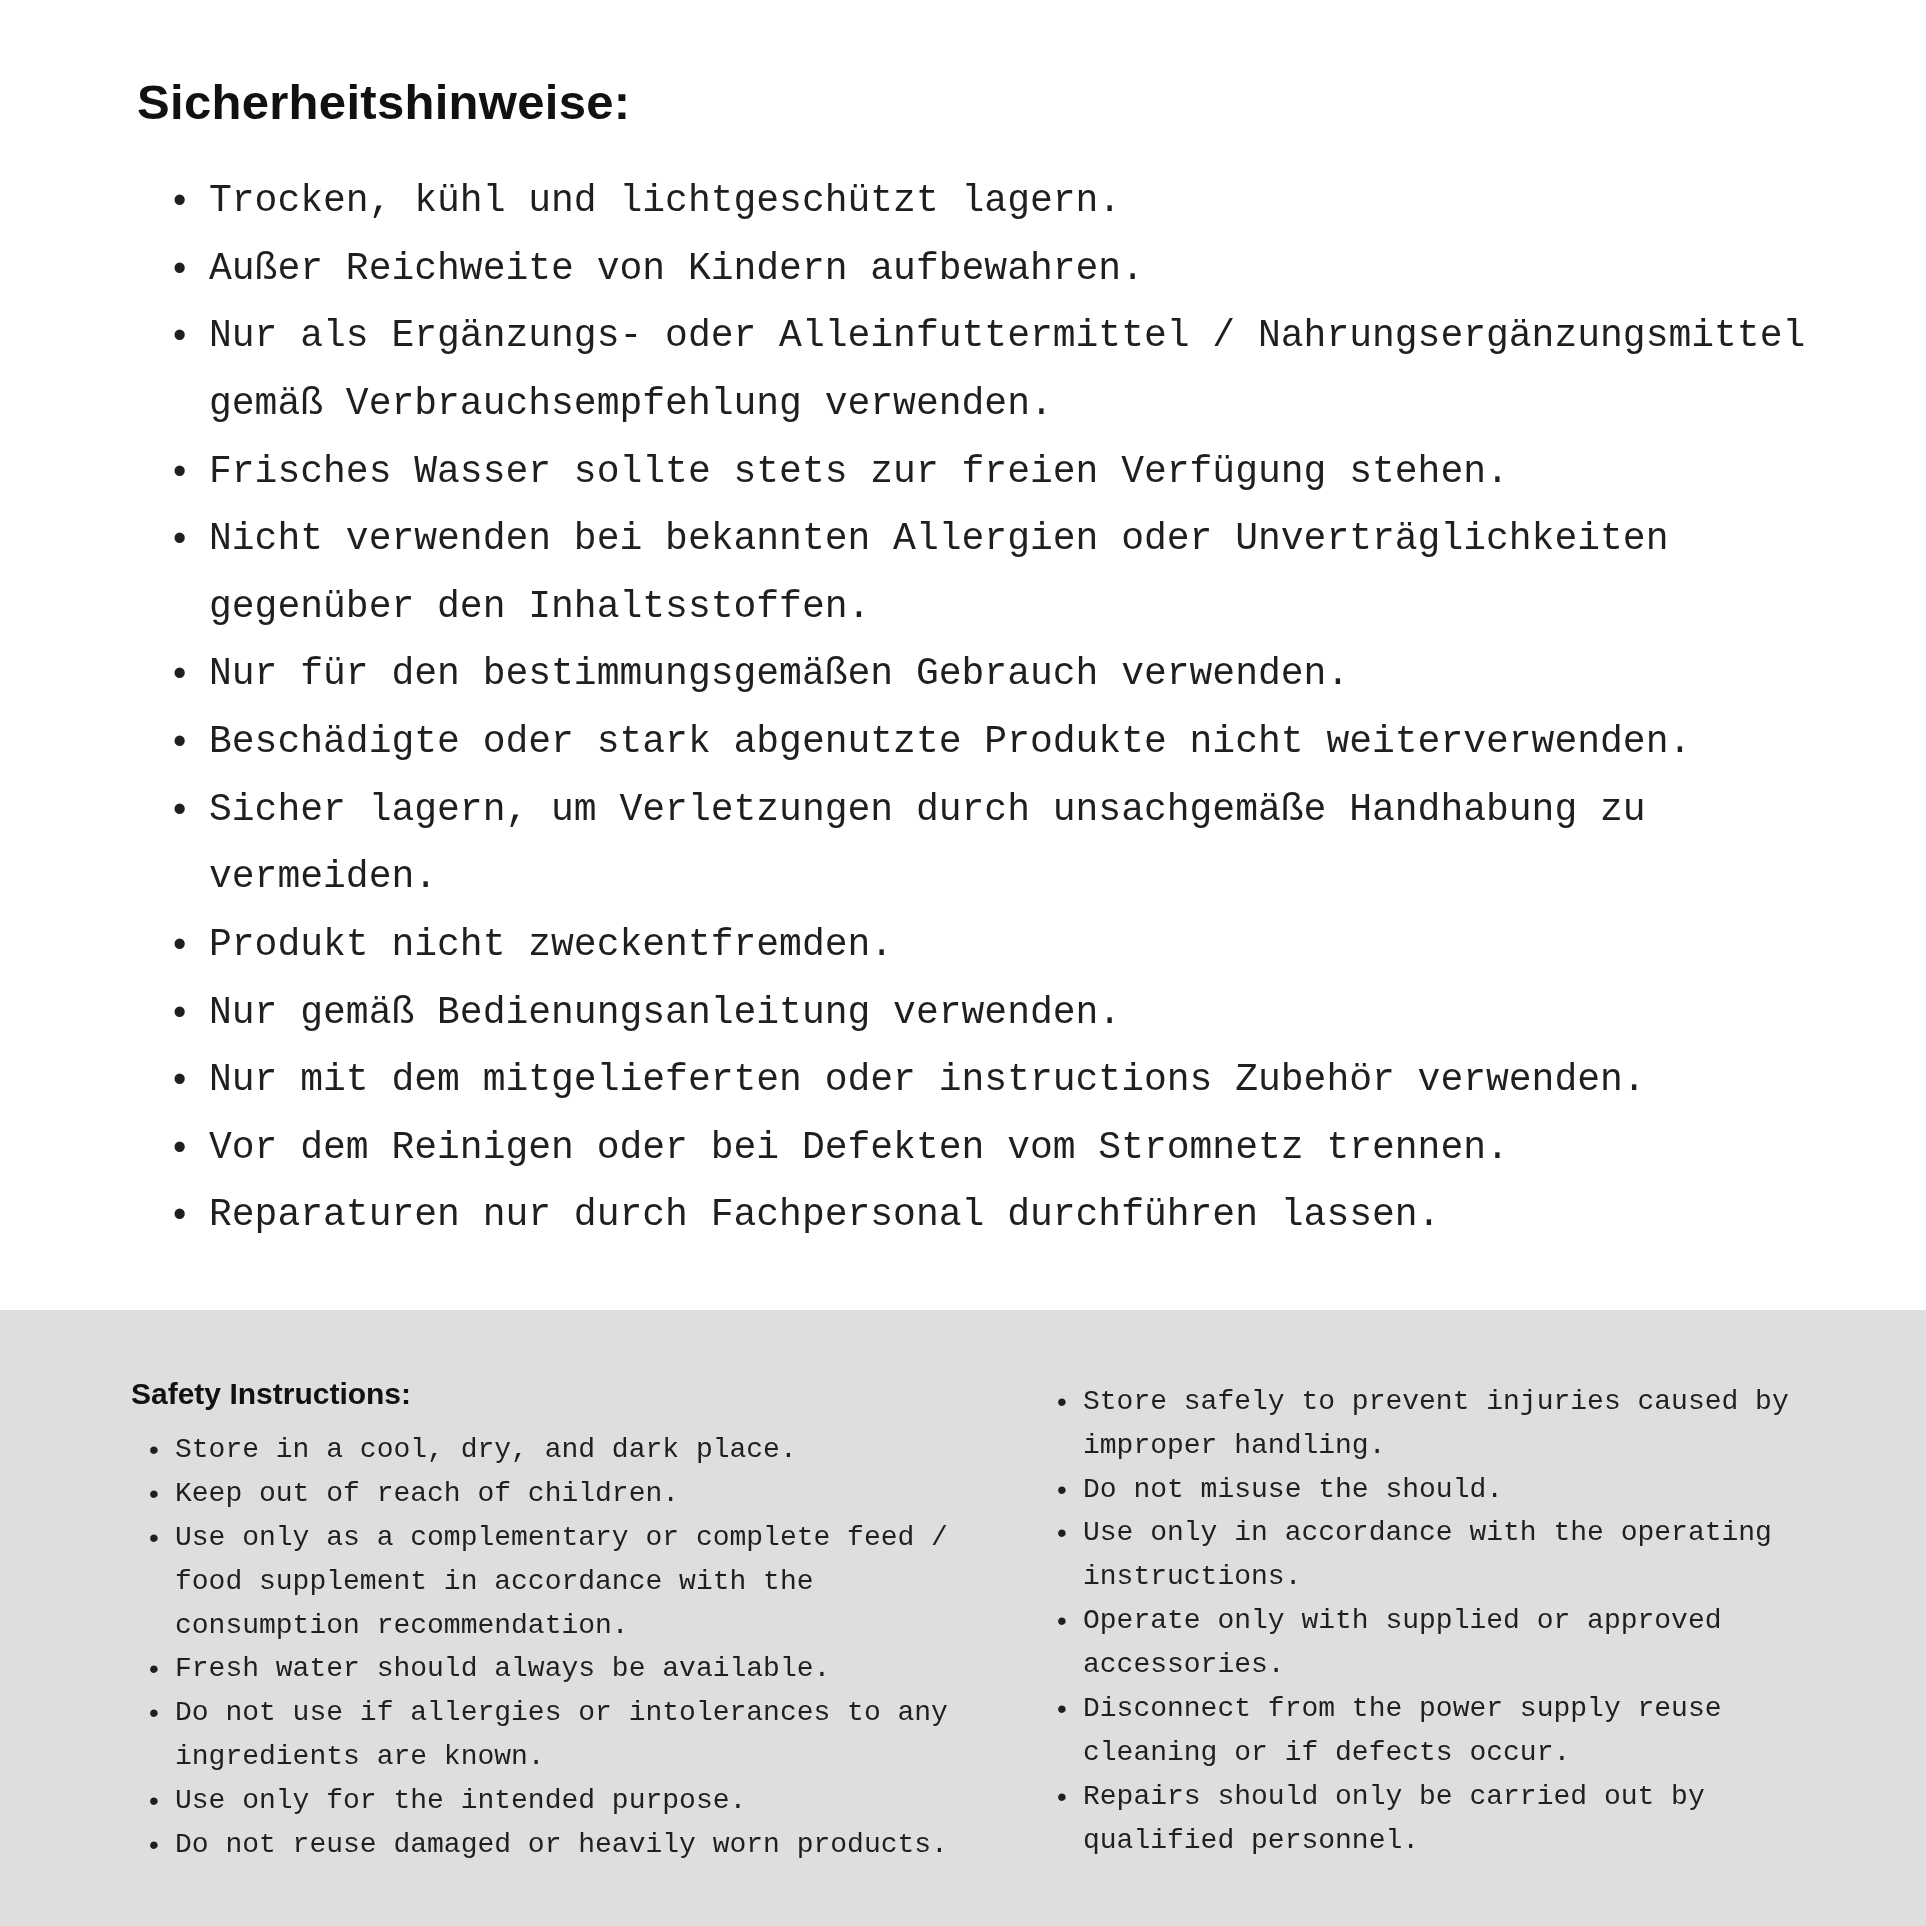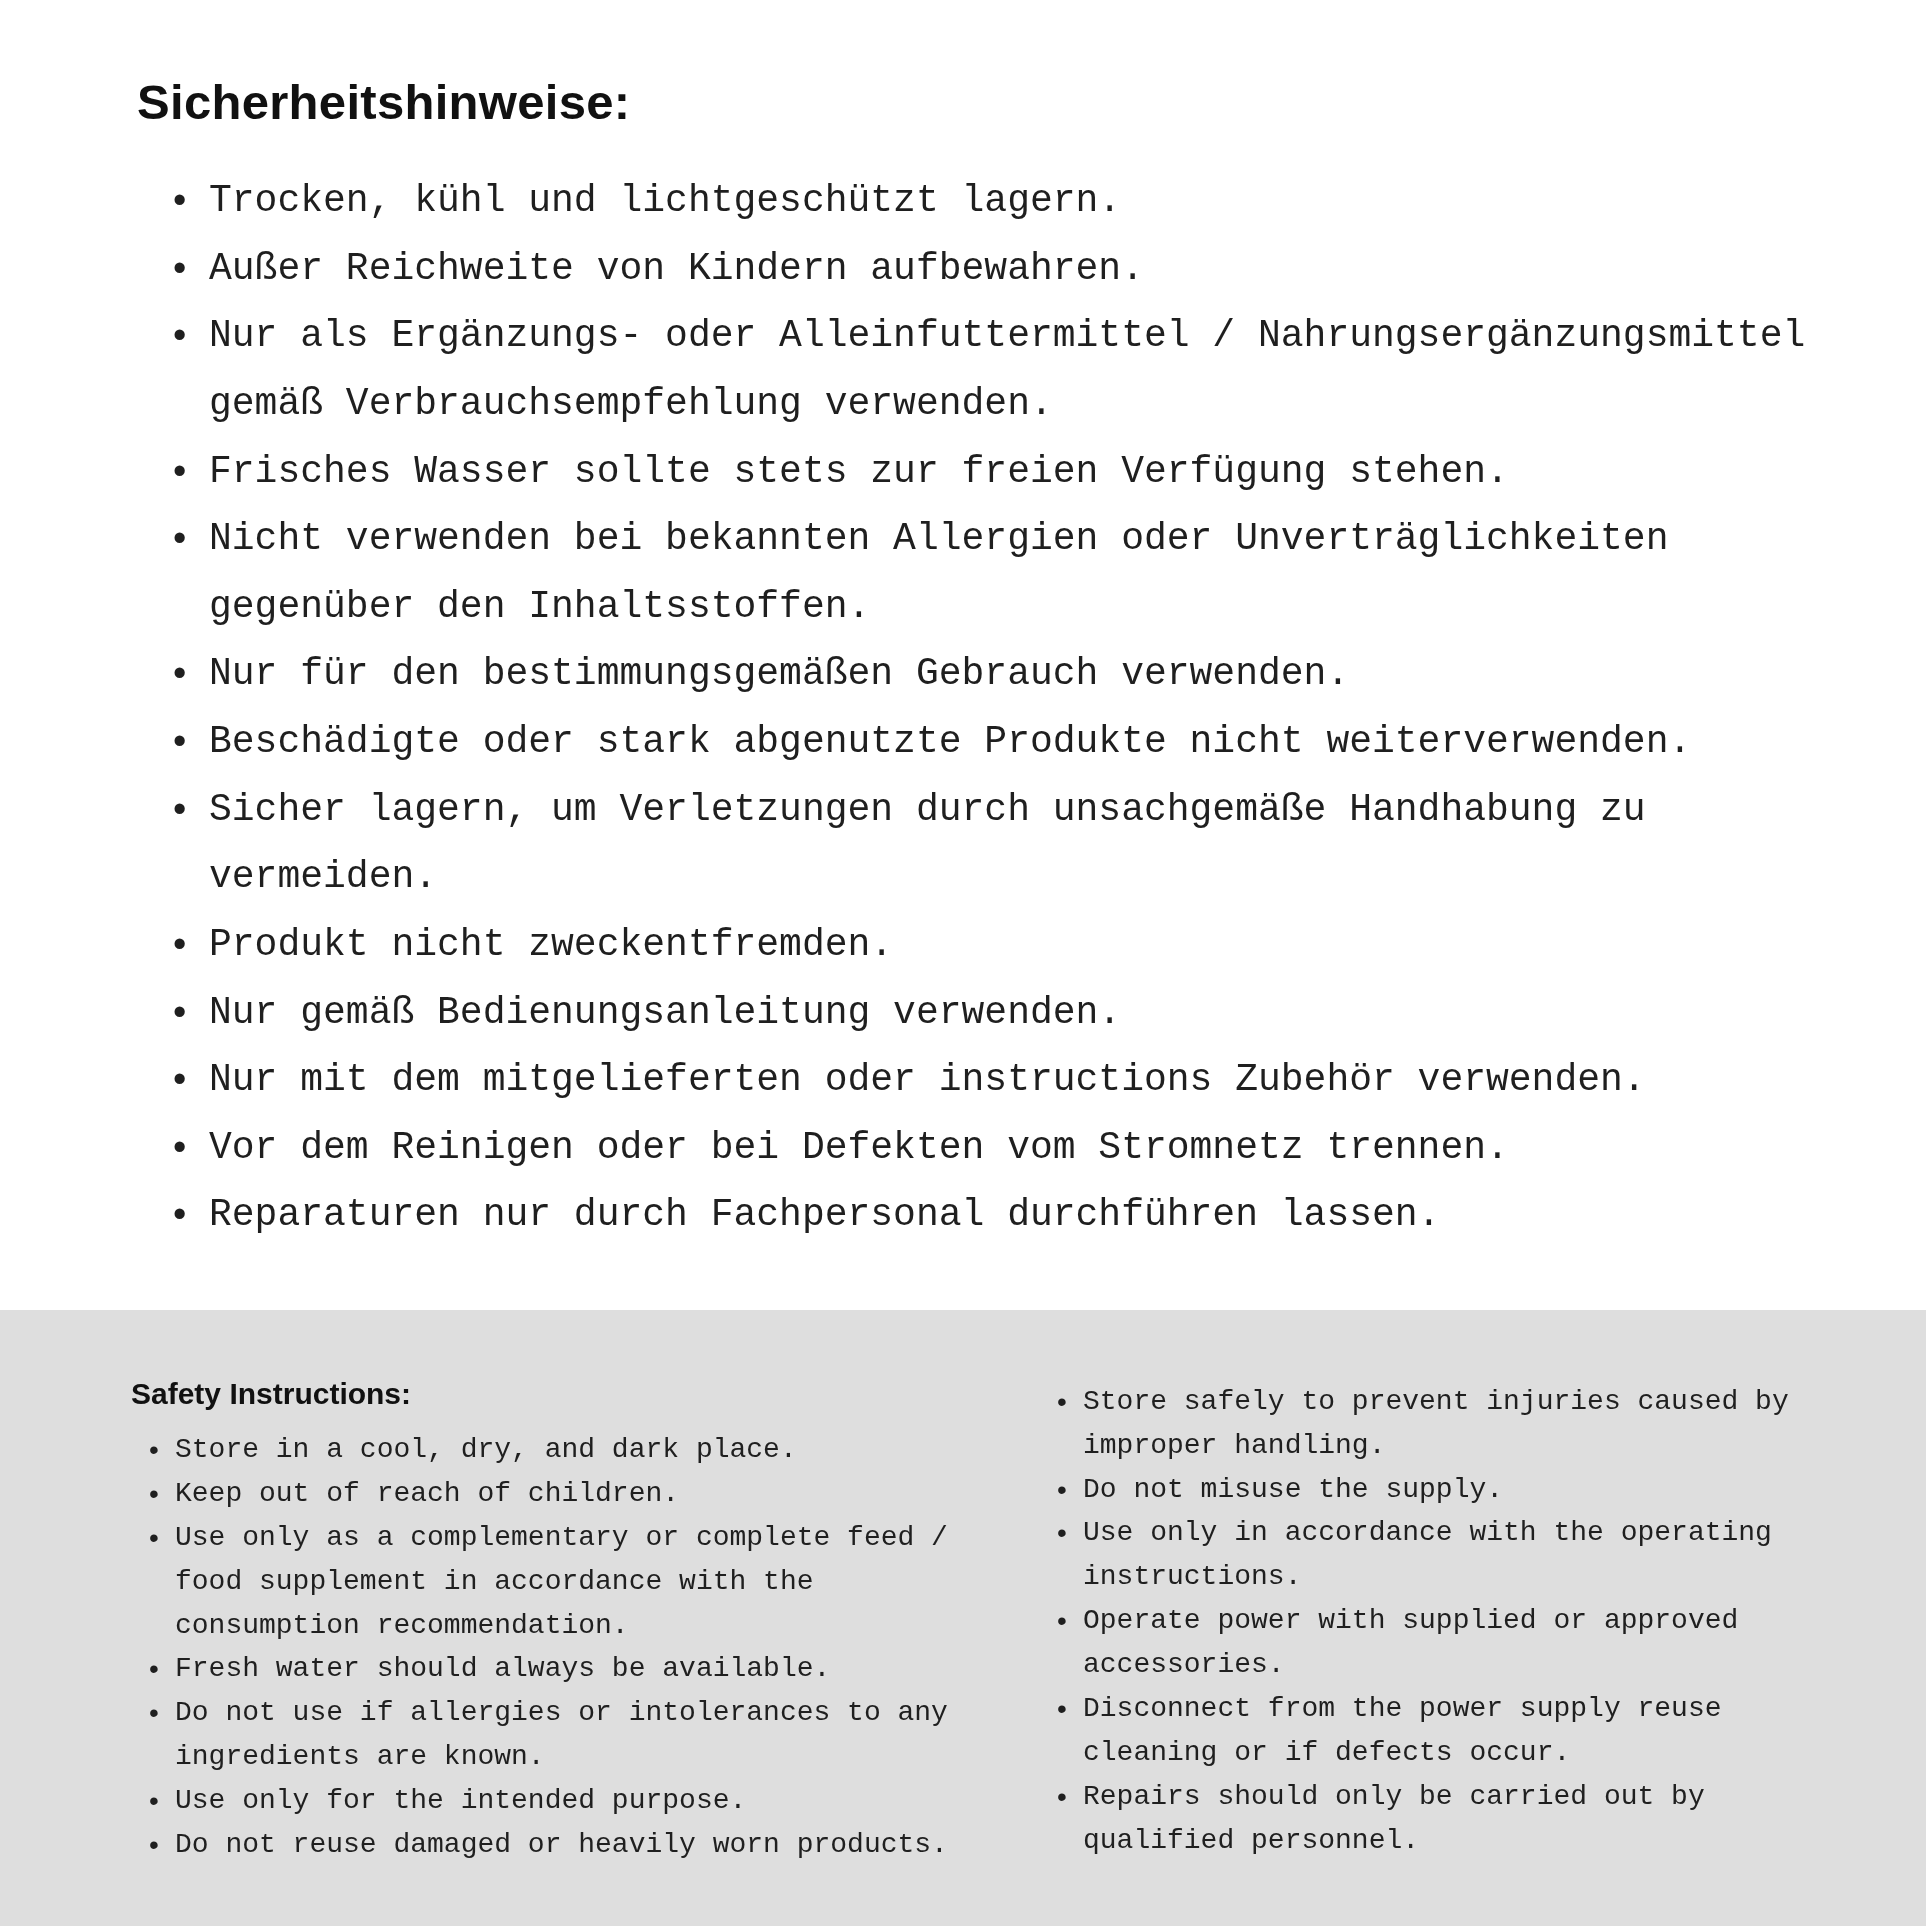--- a/index.html
+++ b/index.html
@@ -211,31 +211,31 @@
   <div class="col-right">
     <ul class="blist">
 
         <li>
           <span class="bullet">•</span>
           <span class="btext">Store safely to prevent injuries caused by improper handling.</span>
         </li>
 
         <li>
           <span class="bullet">•</span>
-          <span class="btext">Do not misuse the supply.</span>
+          <span class="btext">Do not misuse the should.</span>
         </li>
 
         <li>
           <span class="bullet">•</span>
           <span class="btext">Use only in accordance with the operating instructions.</span>
         </li>
 
         <li>
           <span class="bullet">•</span>
-          <span class="btext">Operate power with supplied or approved accessories.</span>
+          <span class="btext">Operate only with supplied or approved accessories.</span>
         </li>
 
         <li>
           <span class="bullet">•</span>
           <span class="btext">Disconnect from the power supply reuse cleaning or if defects occur.</span>
         </li>
 
         <li>
           <span class="bullet">•</span>
           <span class="btext">Repairs should only be carried out by qualified personnel.</span>

